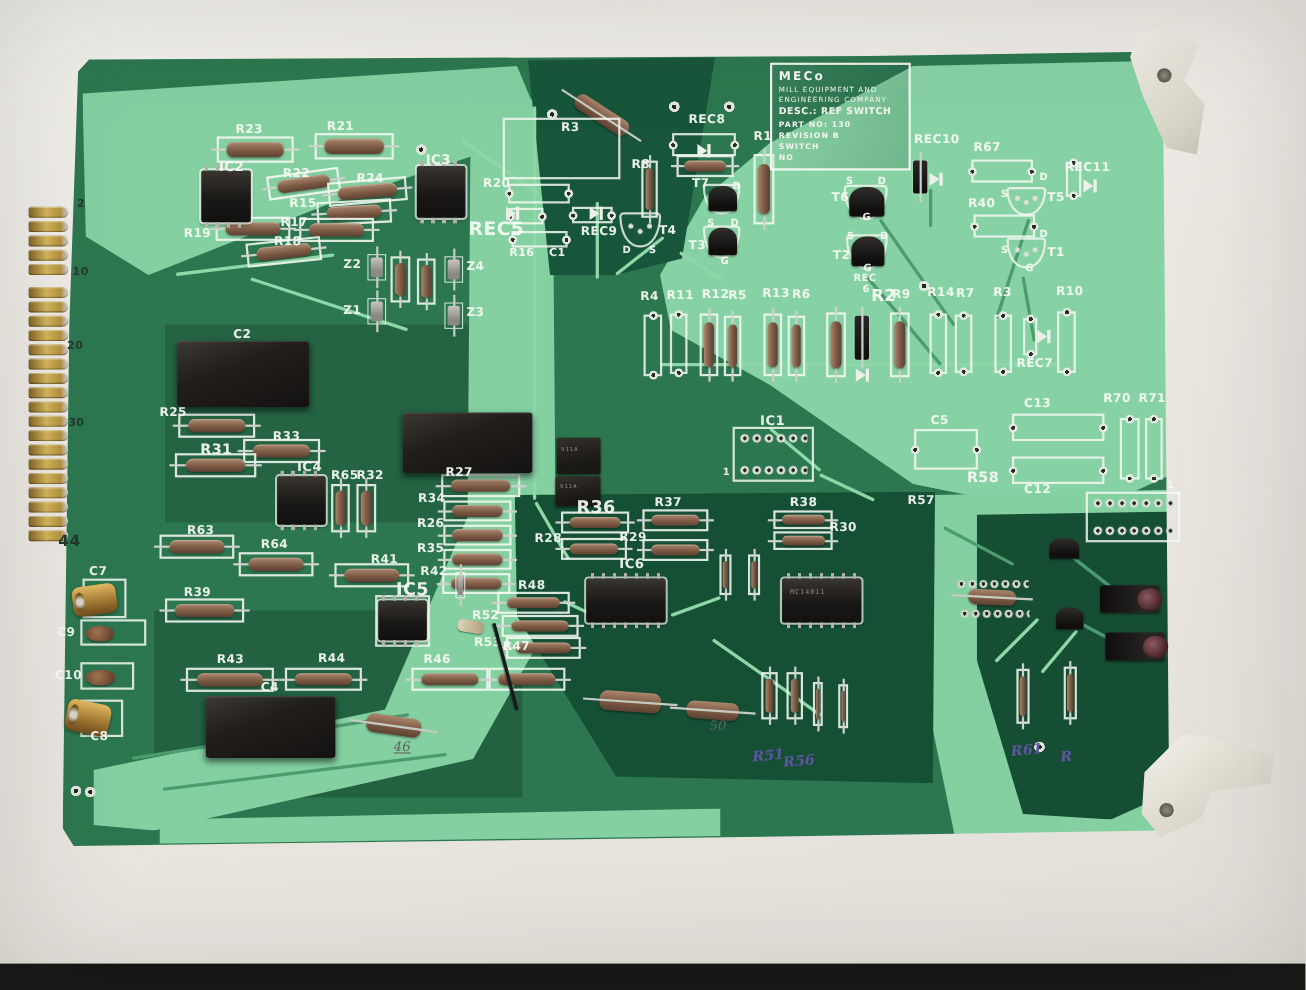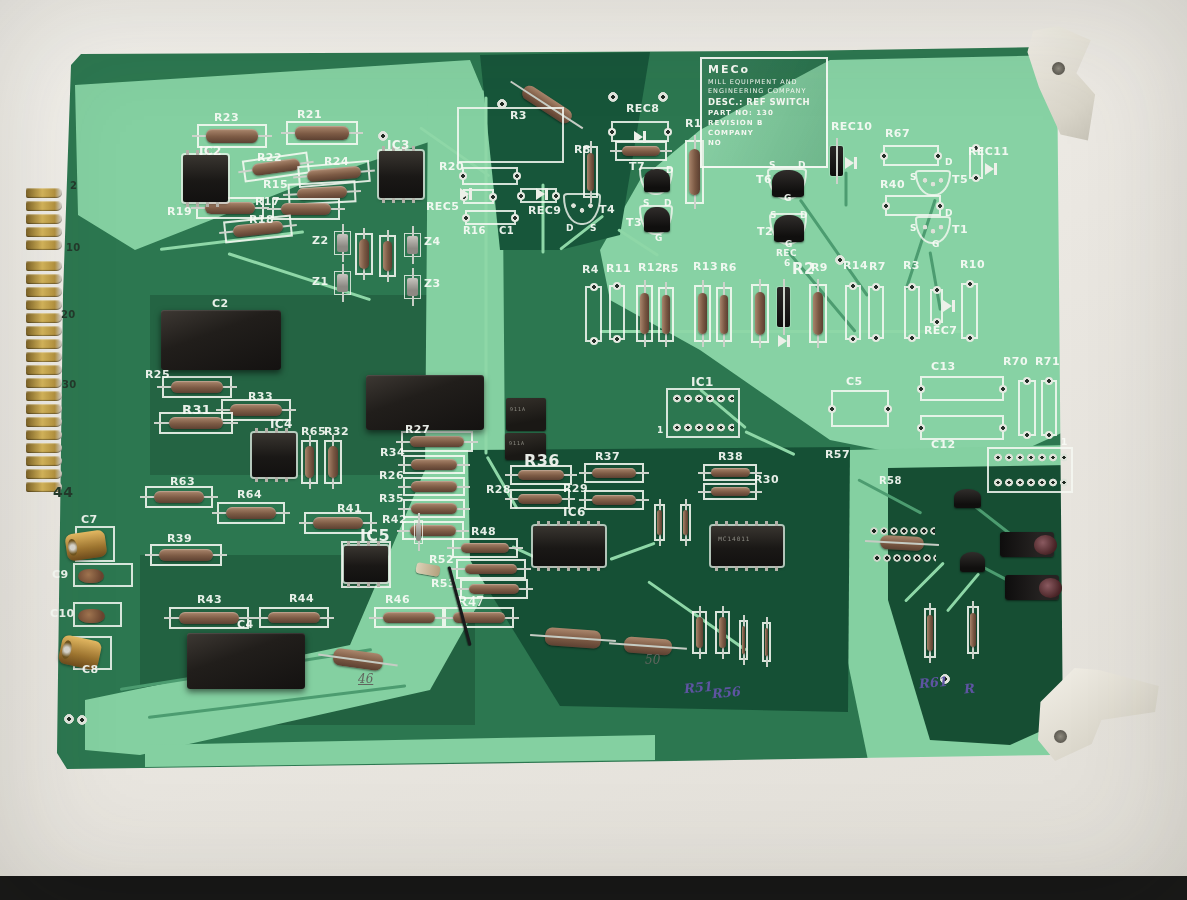--- a/index.html
+++ b/index.html
@@ -81,21 +81,21 @@
   .dv::before{content:"";position:absolute;top:-8px;bottom:-8px;left:50%;width:2px;background:#ccd2ca;transform:translateX(-50%);z-index:-1;}
   .dsm{background:linear-gradient(90deg,#dcd2b8,#b3a07d);border-radius:4px;box-shadow:0 1px 1px rgba(0,0,0,.45);}
   .hrow{background-image:radial-gradient(circle at 5px 7px,#1c2620 1.6px,#d2d7cc 1.6px 3.4px,transparent 4px);
     background-repeat:repeat-x;background-size:10px 100%;}
   .pad{width:10px;height:10px;border-radius:50%;background:radial-gradient(circle,#1f2a22 0 2px,#e1e5dd 2px 4.8px,transparent 5px);}
   .wire{height:3px;background:#191a1c;border-radius:2px;box-shadow:0 1px 1px rgba(0,0,0,.4);transform-origin:left center;z-index:6;}
   .trace{position:absolute;height:3px;border-radius:2px;transform-origin:left center;z-index:2;}
   .trace.m{background:#8ed7a7;}
   .trace.d{background:#4c9c70;}
   
-  #info-box{position:absolute;left:700px;top:57px;width:128px;height:111px;z-index:6;
+  #info-box{position:absolute;left:700px;top:57px;width:128px;height:98px;z-index:6;
     border:2px solid rgba(247,250,244,.95);color:#f4f7f0;padding:4px 6px;box-sizing:border-box;
     background:linear-gradient(115deg,rgba(255,255,255,.05),rgba(0,55,28,.18));}
   #info-box .brand{font-size:11px;font-weight:bold;letter-spacing:2px;}
   #info-box .tiny{font-size:6.5px;letter-spacing:1px;margin-top:1.5px;}
   #info-box .desc{font-size:8.5px;font-weight:bold;letter-spacing:.5px;margin-top:2px;}
   #info-box .mid{font-size:7px;font-weight:bold;letter-spacing:1px;margin-top:2px;}
   
   .handle{position:absolute;z-index:8;background:linear-gradient(150deg,#f4f1e9,#d9d5c9 70%,#c4c0b4);
     box-shadow:1px 2px 4px rgba(0,0,0,.35);}
   #handle-top{left:1026px;top:26px;width:72px;height:118px;
@@ -153,41 +153,41 @@
       <div class="finger" style="top: 294px;"></div>
     </div>
 
   <div id="info-box">
     <div class="brand">MECo</div>
     <div class="tiny">MILL EQUIPMENT AND</div>
     <div class="tiny">ENGINEERING COMPANY</div>
     <div class="desc">DESC.: REF SWITCH</div>
     <div class="mid">PART NO: 130</div>
     <div class="mid">REVISION B</div>
-    <div class="mid">COMPANY</div>
+    <div class="mid">SWITCH</div>
     <div class="mid">NO</div>
   </div>
 
   <div id="handle-top" class="handle"></div>
   <div id="handle-bottom" class="handle"></div>
 
   <div id="bottom-strip"></div>
   <div id="vignette"></div>
 <div class="silk" style="left: 214px; top: 112px; font-size: 11px;">R23</div>
     <div class="silk" style="left: 297px; top: 109px; font-size: 11px;">R21</div>
     <div class="silk" style="left: 199px; top: 145px; font-size: 12px;">IC2</div>
     <div class="silk" style="left: 257px; top: 152px; font-size: 11px;">R22</div>
     <div class="silk" style="left: 324px; top: 156px; font-size: 11px;">R24</div>
     <div class="silk" style="left: 387px; top: 139px; font-size: 12px;">IC3</div>
     <div class="silk" style="left: 263px; top: 179px; font-size: 11px;">R15</div>
     <div class="silk" style="left: 255px; top: 196px; font-size: 11px;">R17</div>
     <div class="silk" style="left: 167px; top: 206px; font-size: 11px;">R19</div>
     <div class="silk" style="left: 249px; top: 214px; font-size: 11px;">R18</div>
     <div class="silk" style="left: 439px; top: 161px; font-size: 11px;">R20</div>
-    <div class="silk" style="left: 426px; top: 201px; font-size: 11px;">REC5</div>
+    <div class="silk" style="left: 426px; top: 201px; font-size: 17px;">REC5</div>
     <div class="silk" style="left: 463px; top: 226px; font-size: 10px;">R16</div>
     <div class="silk" style="left: 499px; top: 226px; font-size: 10px;">C1</div>
     <div class="silk" style="left: 528px; top: 205px; font-size: 11px;">REC9</div>
     <div class="silk" style="left: 599px; top: 204px; font-size: 11px;">T4</div>
     <div class="silk" style="left: 566px; top: 224px; font-size: 9px;">D</div>
     <div class="silk" style="left: 590px; top: 224px; font-size: 9px;">S</div>
     <div class="silk" style="left: 510px; top: 110px; font-size: 11px;">R3</div>
     <div class="silk" style="left: 574px; top: 144px; font-size: 11px;">R8</div>
     <div class="silk" style="left: 626px; top: 103px; font-size: 11px;">REC8</div>
     <div class="silk" style="left: 685px; top: 118px; font-size: 11px;">R1</div>
@@ -244,34 +244,34 @@
     <div class="silk" style="left: 324px; top: 426px; font-size: 11px;">R32</div>
     <div class="silk" style="left: 405px; top: 424px; font-size: 11px;">R27</div>
     <div class="silk" style="left: 380px; top: 447px; font-size: 11px;">R34</div>
     <div class="silk" style="left: 379px; top: 470px; font-size: 11px;">R26</div>
     <div class="silk" style="left: 379px; top: 493px; font-size: 11px;">R35</div>
     <div class="silk" style="left: 382px; top: 514px; font-size: 11px;">R42</div>
     <div class="silk" style="left: 471px; top: 526px; font-size: 11px;">R48</div>
     <div class="silk" style="left: 429px; top: 554px; font-size: 11px;">R52</div>
     <div class="silk" style="left: 431px; top: 578px; font-size: 11px;">R53</div>
     <div class="silk" style="left: 385px; top: 594px; font-size: 11px;">R46</div>
-    <div class="silk" style="left: 457px; top: 594px; font-size: 15px; font-family: Liberation Serif, serif;">R47</div>
+    <div class="silk" style="left: 457px; top: 582px; font-size: 11px;">R47</div>
     <div class="silk" style="left: 337px; top: 503px; font-size: 11px;">R41</div>
     <div class="silk" style="left: 360px; top: 528px; font-size: 16px;">IC5</div>
     <div class="silk" style="left: 524px; top: 453px; font-size: 16px;">R36</div>
     <div class="silk" style="left: 595px; top: 451px; font-size: 11px;">R37</div>
     <div class="silk" style="left: 486px; top: 484px; font-size: 11px;">R28</div>
     <div class="silk" style="left: 563px; top: 483px; font-size: 11px;">R29</div>
     <div class="silk" style="left: 563px; top: 506px; font-size: 12px;">IC6</div>
     <div class="silk" style="left: 718px; top: 451px; font-size: 11px;">R38</div>
     <div class="silk" style="left: 754px; top: 474px; font-size: 11px;">R30</div>
     <div class="silk" style="left: 691px; top: 376px; font-size: 12px;">IC1</div>
     <div class="silk" style="left: 657px; top: 426px; font-size: 9px;">1</div>
     <div class="silk" style="left: 825px; top: 449px; font-size: 11px;">R57</div>
-    <div class="silk" style="left: 879px; top: 428px; font-size: 10px; margin-top: 48px;">R58</div>
+    <div class="silk" style="left: 879px; top: 428px; font-size: 13px;">R58</div>
     <div class="silk" style="left: 846px; top: 376px; font-size: 11px;">C5</div>
     <div class="silk" style="left: 931px; top: 361px; font-size: 11px;">C13</div>
     <div class="silk" style="left: 931px; top: 439px; font-size: 11px;">C12</div>
     <div class="silk" style="left: 1003px; top: 356px; font-size: 11px;">R70</div>
     <div class="silk" style="left: 1035px; top: 356px; font-size: 11px;">R71</div>
     <div class="silk" style="left: 1061px; top: 438px; font-size: 9px;">1</div>
     <div class="silk" style="left: 170px; top: 476px; font-size: 11px;">R63</div>
     <div class="silk" style="left: 237px; top: 489px; font-size: 11px;">R64</div>
     <div class="silk" style="left: 167px; top: 533px; font-size: 11px;">R39</div>
     <div class="silk" style="left: 81px; top: 514px; font-size: 11px;">C7</div>

